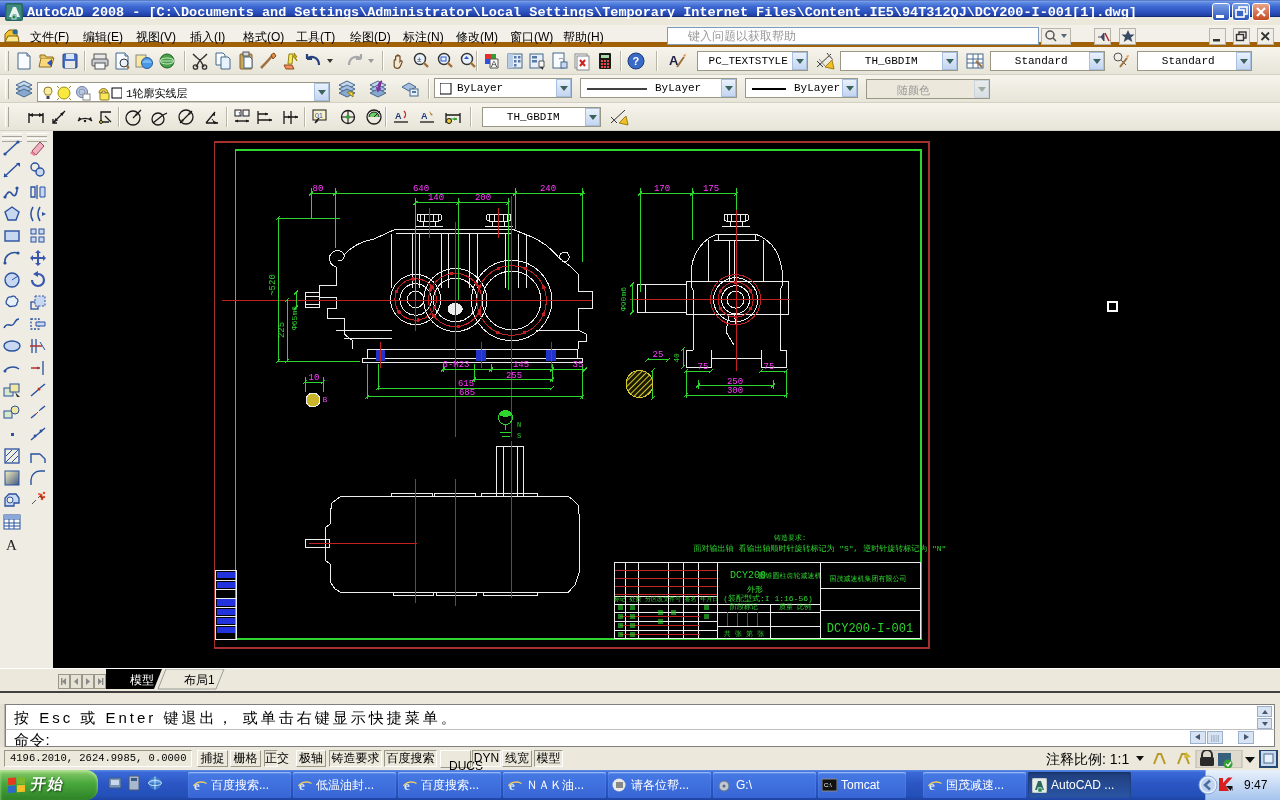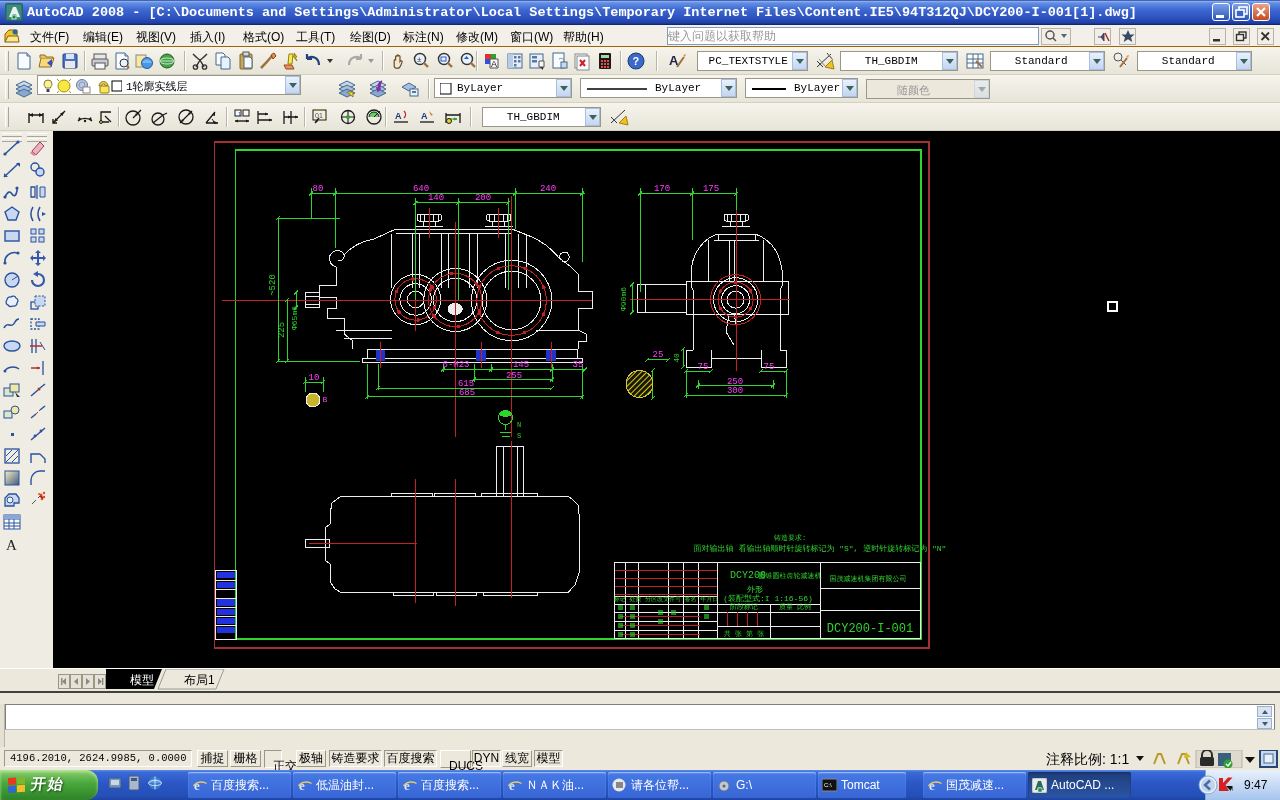--- a/index.html
+++ b/index.html
@@ -1,26 +1,26 @@
 <!DOCTYPE html>
 <html><head><meta charset="utf-8">
 <style>
 *{margin:0;padding:0;box-sizing:border-box}
 html,body{width:1280px;height:800px;overflow:hidden;background:#ECE9DC;font-family:"Liberation Sans",sans-serif}
 #page{position:absolute;left:0;top:0;width:1280px;height:800px}
 .abs{position:absolute}
-#titlebar{left:0;top:0;width:1280px;height:25px;background:linear-gradient(180deg,#122C8E 0%,#8FB2F0 5%,#6490E4 11%,#3E69D2 38%,#2C51BE 72%,#1F3FA4 92%,#0A1E66 100%)}
+#titlebar{left:0;top:0;width:1280px;height:17px;background:linear-gradient(180deg,#122C8E 0%,#8FB2F0 5%,#6490E4 11%,#3E69D2 38%,#2C51BE 72%,#1F3FA4 92%,#0A1E66 100%)}
 #titlebar .txt{position:absolute;left:27px;top:5px;color:#fff;font:bold 13.5px "Liberation Mono",monospace;white-space:nowrap}
 .winbtn{position:absolute;top:3px;width:18px;height:18px;border-radius:3px;border:1px solid #fff;font:bold 11px "Liberation Sans";color:#fff;text-align:center;line-height:16px}
 #btnmin{left:1212px;background:linear-gradient(180deg,#7DA1E8,#2A55B8)}
 #btnmax{left:1232px;background:linear-gradient(180deg,#7DA1E8,#2A55B8)}
 #btncls{left:1252px;background:linear-gradient(180deg,#E8A38A,#C44A1F)}
-#menubar{left:0;top:25px;width:1280px;height:22px;background:#F2F0E9;border-bottom:1px solid #a16207;font-size:12px;color:#000}
+#menubar{left:0;top:25px;width:1280px;height:22px;background:#F2F0E9;border-bottom:5px solid #a16207;font-size:12px;color:#000}
 #menubar .mi{position:absolute;top:4px;white-space:nowrap}
-#helpbox{position:absolute;left:667px;top:2px;width:372px;height:18px;background:#fff;border:1px solid #7F9DB9;color:#999;font-size:12px;line-height:16px;padding-left:0}
+#helpbox{position:absolute;left:667px;top:2px;width:372px;height:18px;background:#fff;border:1px solid #7F9DB9;color:#999;font-size:12px;line-height:16px;padding-left:20px}
 .mwb{position:absolute;top:3px;width:17px;height:17px;background:#F0EEE6;border:1px solid #B8B5A8;color:#333;text-align:center;font:bold 10px "Liberation Sans";line-height:15px}
 .tbrow{left:0;width:1280px;height:28px;background:linear-gradient(180deg,#F6F4EC,#E7E4D8);border-bottom:1px solid #D4D1C4}
 #tb1{top:47px}#tb2{top:75px}#tb3{top:103px}
 .grip{position:absolute;top:4px;width:4px;height:20px;border-left:1px solid #fff;border-right:1px solid #A8A59A}
 .ic{position:absolute;width:20px;height:20px}
 .sep{position:absolute;top:4px;width:2px;height:20px;border-left:1px solid #B8B5A8;border-right:1px solid #fff}
 .combo{position:absolute;height:20px;background:#fff;border:1px solid #9B9786}
 .combo .ctext{position:absolute;left:4px;top:3px;font:11px "Liberation Mono",monospace;color:#000;white-space:nowrap}
 .combo .cbtn{position:absolute;right:0px;top:0px;width:15px;height:18px;background:linear-gradient(180deg,#E9F1FC,#C3D5F1);border:1px solid #A8C0E0}
 .combo .cbtn:after{content:"";position:absolute;left:3px;top:6px;border-left:4px solid transparent;border-right:4px solid transparent;border-top:5px solid #39635C}
@@ -292,21 +292,21 @@
         <div class="cbtn"></div>
       </div>
 </div>
 <div id="tb2" class="abs tbrow">
 <div class="grip" style="left:5px"></div>
 <svg class="ic" style="left:14px;top:4px" width="20" height="20">
         <path d="M2,6 L10,2 L18,6 L10,10 Z" fill="#C8D8EC" stroke="#44688C"></path>
         <path d="M2,10 L10,6 L18,10 L10,14 Z" fill="#A8C0E0" stroke="#44688C"></path>
         <path d="M2,14 L10,10 L18,14 L10,18 Z" fill="#88A8D0" stroke="#44688C"></path>
       </svg>
-<div class="combo" style="left:37px;top:0;width:264px">
+<div class="combo" style="left:37px;top:7px;width:293px">
         <div class="cbtn"></div>
         <svg class="abs" style="left:4px;top:2px" width="80" height="16">
           <path d="M6,2 a4,4 0 0 1 4,4 c0,2 -1.5,2.5 -1.5,4 l-5,0 C3.5,8.5 2,8 2,6 a4,4 0 0 1 4,-4" fill="#F8F0A0" stroke="#907820"></path>
           <rect x="4.5" y="11" width="3" height="3" fill="#445"></rect>
           <circle cx="22" cy="8" r="6" fill="#F8E840" stroke="#A09010"></circle>
           <path d="M17,3 l-2,-2 M27,3 l2,-2 M17,13 l-2,2 M27,13 l2,2" stroke="#A09010"></path>
           <circle cx="40" cy="7" r="5.5" fill="#B8C8E0" stroke="#6A7A9A"></circle>
           <circle cx="40" cy="7" r="3" fill="none" stroke="#8898B8"></circle>
           <rect x="41" y="9" width="7" height="6" fill="#fff" stroke="#888"></rect>
           <path d="M57,8 a4.5,4.5 0 0 1 9,0 l0,0 -2.5,0 0,-0 a2,2 0 0 0 -4,0 z" fill="#F0D048" stroke="#907820"></path>
@@ -1029,33 +1029,44 @@
 <svg class="abs" style="left:106px;top:0" width="130" height="22">
         <path d="M0,0 L56,0 L48,20 L0,20 Z" fill="#000"></path>
         <text x="24" y="15" fill="#fff" font-size="12">模型</text>
         <path d="M60,0 L118,0 L110,20 L52,20 Z" fill="none" stroke="#999"></path>
         <text x="78" y="15" fill="#000" font-size="12">布局1</text>
       </svg>
 </div>
 <div id="cmd" class="abs">
 <div style="position:absolute;left:0;top:11px;width:5px;height:43px;background:#E4E1D4;border-right:1px solid #B8B5A8"></div>
 <div id="cmdwhite">
+        <div class="cmdtxt" style="position:absolute;left:8px;top:4px;letter-spacing:3px">按 Esc 或 Enter 键退出， 或单击右键显示快捷菜单。</div>
 <div style="position:absolute;right:2px;top:1px;width:15px;height:11px;background:#D8E4F4;border:1px solid #9AB0CC">
           <div style="position:absolute;left:3.5px;top:3px;border-left:3px solid transparent;border-right:3px solid transparent;border-bottom:4px solid #44586E"></div>
         </div>
 <div style="position:absolute;right:2px;top:13px;width:15px;height:11px;background:#D8E4F4;border:1px solid #9AB0CC">
           <div style="position:absolute;left:3.5px;top:3px;border-left:3px solid transparent;border-right:3px solid transparent;border-top:4px solid #44586E"></div>
         </div>
       </div>
+<div id="cmdline">
+        <div class="cmdtxt" style="position:absolute;left:8px;top:1px">命令:</div>
+<div style="position:absolute;left:1184px;top:1px;width:16px;height:13px;background:#D8E4F4;border:1px solid #9AB0CC">
+          <div style="position:absolute;left:4px;top:2px;border-top:3.5px solid transparent;border-bottom:3.5px solid transparent;border-right:5px solid #44586E"></div>
+        </div>
+<div style="position:absolute;left:1201px;top:1px;width:16px;height:13px;background:#D8E4F4;border:1px solid #9AB0CC;font-size:7px;color:#89A;text-align:center;line-height:12px">|||||</div>
+<div style="position:absolute;left:1232px;top:1px;width:16px;height:13px;background:#D8E4F4;border:1px solid #9AB0CC">
+          <div style="position:absolute;left:5px;top:2px;border-top:3.5px solid transparent;border-bottom:3.5px solid transparent;border-left:5px solid #44586E"></div>
+        </div>
+</div>
     </div>
 <div id="status" class="abs">
 <div class="sbtn dn" style="left:4px;width:188px;text-align:left;font:10.5px 'Liberation Mono',monospace;line-height:15px;padding-left:5px">4196.2010, 2624.9985, 0.0000</div>
 <div class="sbtn up" style="left:197px;width:31px;padding:0">捕捉</div>
 <div class="sbtn up" style="left:230px;width:31px;padding:0">栅格</div>
-<div class="sbtn dn" style="left:264px;width:14px;padding:8px">正交</div>
+<div class="sbtn dn" style="left:264px;width:14px;padding:0">正交</div>
 <div class="sbtn up" style="left:296px;width:30px;padding:0">极轴</div>
 <div class="sbtn dn" style="left:329px;width:53px;padding:0">铸造要求</div>
 <div class="sbtn dn" style="left:384px;width:53px;padding:0">百度搜索</div>
 <div class="sbtn up" style="left:440px;width:31px;padding:8px">DUCS</div>
 <div class="sbtn dn" style="left:472px;width:29px;padding:0">DYN</div>
 <div class="sbtn up" style="left:502px;width:30px;padding:0">线宽</div>
 <div class="sbtn dn" style="left:534px;width:29px;padding:0">模型</div>
 <div style="position:absolute;left:1046px;top:4px;font-size:14px;white-space:nowrap">注释比例:  1:1</div>
 <div style="position:absolute;left:1136px;top:9px;border-left:4px solid transparent;border-right:4px solid transparent;border-top:5px solid #111"></div>
 <svg class="abs" style="left:1152px;top:3px" width="128" height="18">

